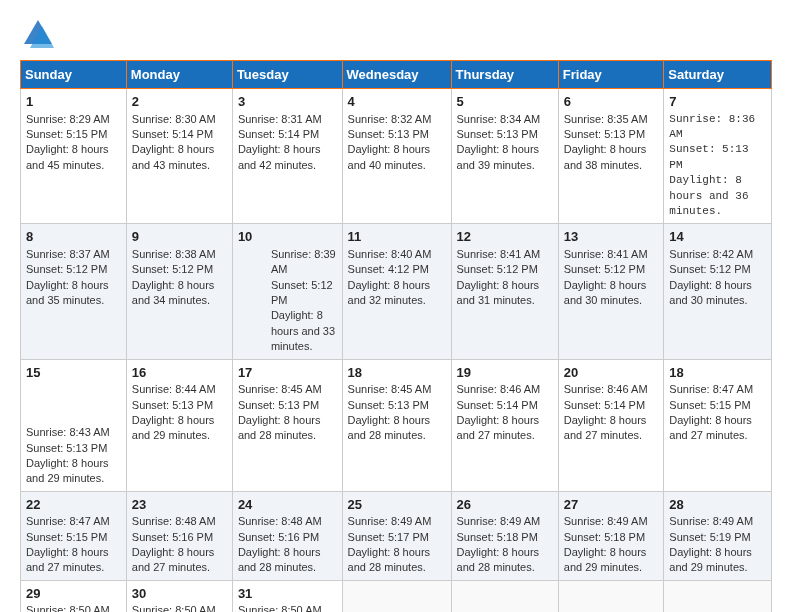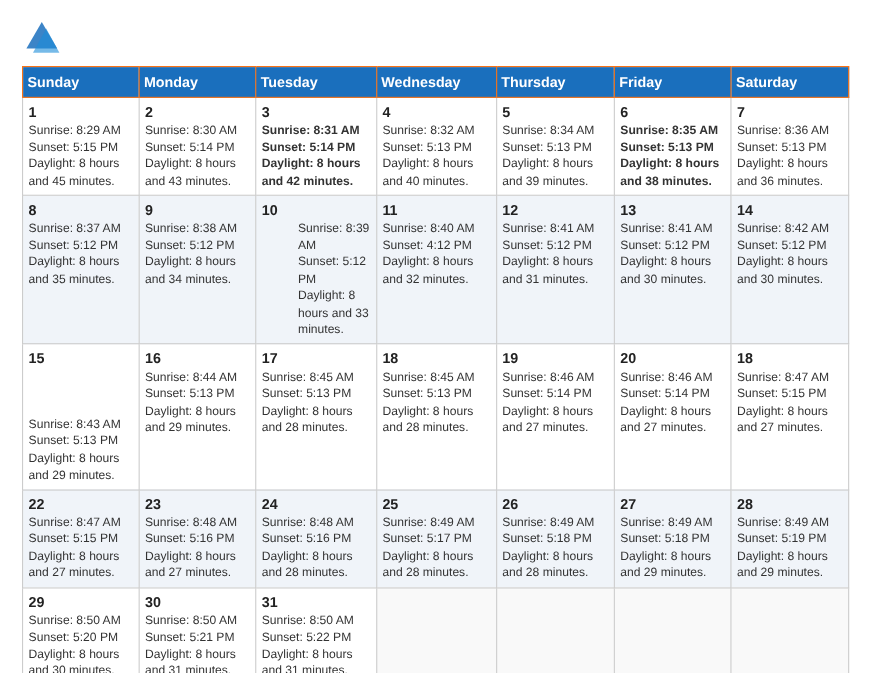--- a/index.html
+++ b/index.html
@@ -146,45 +146,45 @@
 Daylight: 8 hours and 45 minutes.</div>
           </td>
           <td>
             <span class="day-num">2</span>
             <div class="day-info" style="white-space: pre-line;">Sunrise: 8:30 AM
 Sunset: 5:14 PM
 Daylight: 8 hours and 43 minutes.</div>
           </td>
           <td>
             <span class="day-num">3</span>
-            <div class="day-info" style="white-space: pre-line; font-weight: bold;">Sunrise: 8:31 AM
+            <div class="day-info" style="white-space: pre-line;">Sunrise: 8:31 AM
 Sunset: 5:14 PM
 Daylight: 8 hours and 42 minutes.</div>
           </td>
           <td>
             <span class="day-num">4</span>
             <div class="day-info" style="white-space: pre-line;">Sunrise: 8:32 AM
 Sunset: 5:13 PM
 Daylight: 8 hours and 40 minutes.</div>
           </td>
           <td>
             <span class="day-num">5</span>
             <div class="day-info" style="white-space: pre-line;">Sunrise: 8:34 AM
 Sunset: 5:13 PM
 Daylight: 8 hours and 39 minutes.</div>
           </td>
           <td>
             <span class="day-num">6</span>
-            <div class="day-info" style="white-space: pre-line; font-weight: bold;">Sunrise: 8:35 AM
+            <div class="day-info" style="white-space: pre-line;">Sunrise: 8:35 AM
 Sunset: 5:13 PM
 Daylight: 8 hours and 38 minutes.</div>
           </td>
           <td>
             <span class="day-num">7</span>
-            <div class="day-info" style="white-space: pre-line;">Sunrise: 8:36 AM
+            <div class="day-info" style="white-space: pre-line; font-family: Liberation Mono, monospace;">Sunrise: 8:36 AM
 Sunset: 5:13 PM
 Daylight: 8 hours and 36 minutes.</div>
           </td>
         </tr>
         <tr>
           <td>
             <span class="day-num">8</span>
             <div class="day-info" style="white-space: pre-line;">Sunrise: 8:37 AM
 Sunset: 5:12 PM
 Daylight: 8 hours and 35 minutes.</div>

